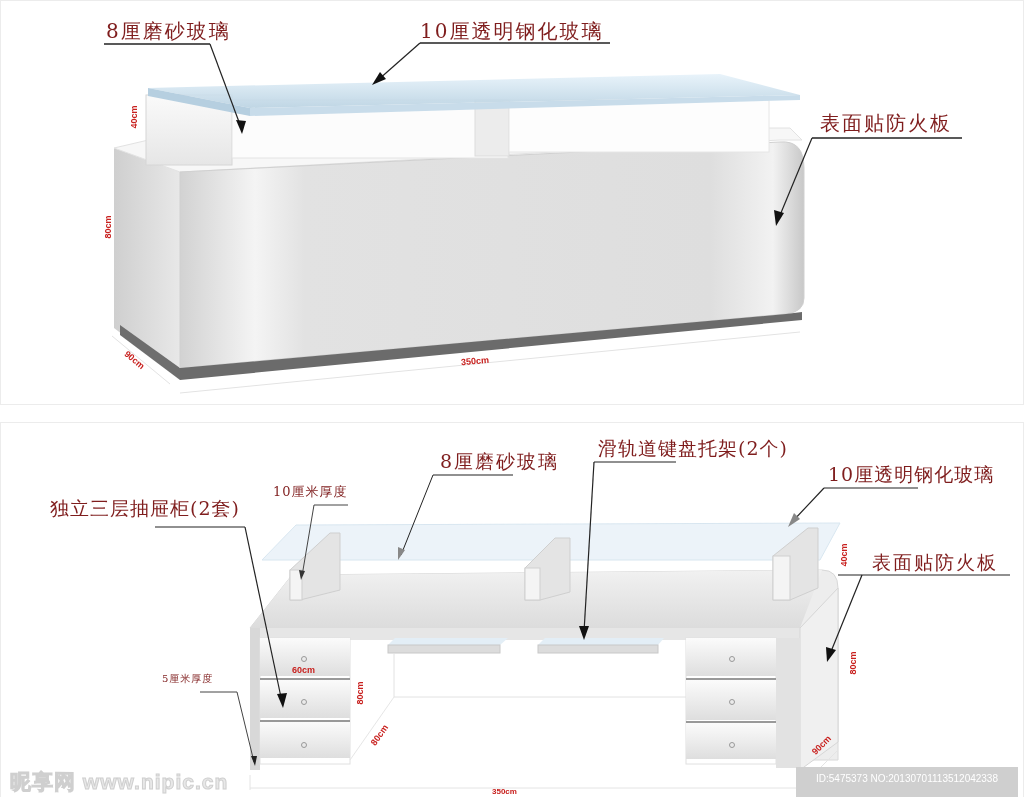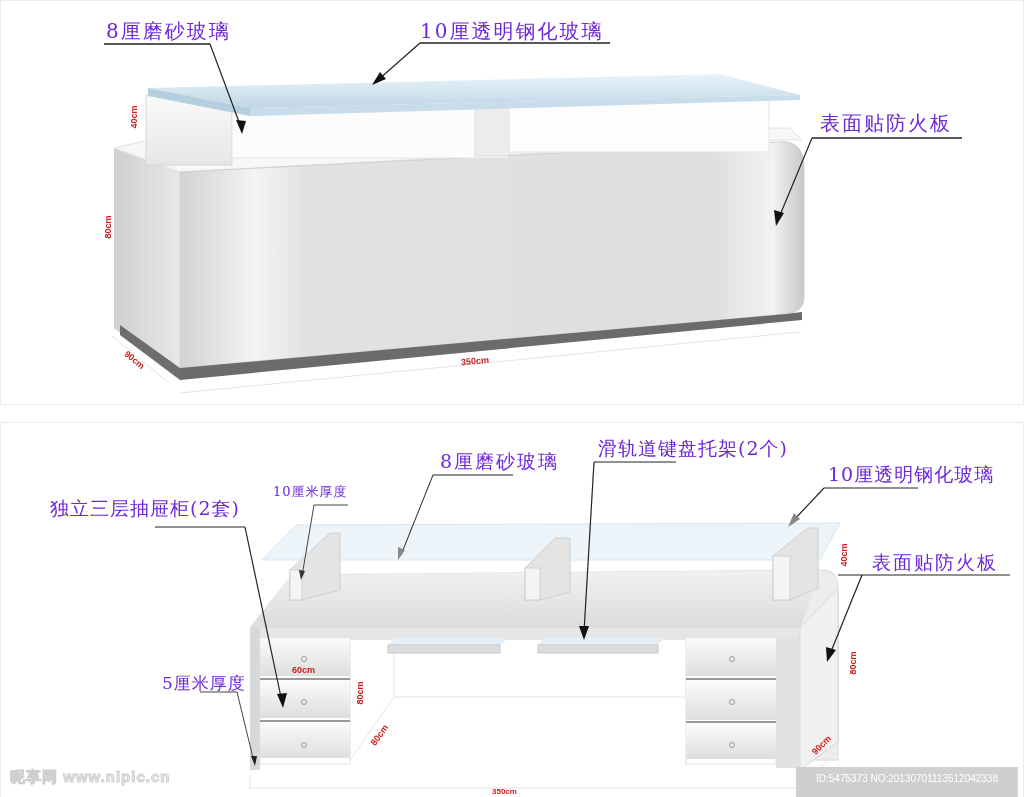--- a/index.html
+++ b/index.html
@@ -1,21 +1,21 @@
 <!DOCTYPE html>
 <html><head>
 <meta charset="utf-8">
 <style>
   html,body{margin:0;padding:0;background:#fff;}
   body{width:1024px;height:797px;position:relative;overflow:hidden;font-family:"DejaVu Serif",serif;}
   .panel{position:absolute;left:0;width:1022px;border:1px solid #ececec;background:#fff;}
-  .label{position:absolute;font-family:"DejaVu Serif",serif;color:#6d28d9;white-space:nowrap;letter-spacing:2px;}
+  .label{position:absolute;font-family:"DejaVu Serif",serif;color:#7f1d1d;white-space:nowrap;letter-spacing:2px;}
   .dim{position:absolute;font-family:"Liberation Sans",sans-serif;font-weight:bold;color:#c8201e;font-size:9px;white-space:nowrap;}
   svg{position:absolute;left:0;top:0;}
-  .wm-left{position:absolute;left:10px;top:768px;font-family:"Liberation Sans",sans-serif;font-size:15px;color:#e8e8e8;font-weight:bold;letter-spacing:1px;-webkit-text-stroke:1px #cfcfcf;}
+  .wm-left{position:absolute;left:10px;top:768px;font-family:"Liberation Sans",sans-serif;font-size:21px;color:#e8e8e8;font-weight:bold;letter-spacing:1px;-webkit-text-stroke:1px #cfcfcf;}
   .wm-right{position:absolute;left:796px;top:767px;width:222px;height:35px;background:#cfcfcf;color:#fff;font-family:"Liberation Sans",sans-serif;font-size:10px;line-height:24px;text-align:center;}
 </style>
 </head>
 <body>
 
 <div class="panel" style="top:0;height:403px;"></div>
 <div class="panel" style="top:422px;height:374px;"></div>
 
 <svg width="1024" height="797">
   <defs>
@@ -160,21 +160,21 @@
 <div class="dim" style="left:122px;top:112px;transform:rotate(-90deg);">40cm</div>
 <div class="dim" style="left:96px;top:222px;transform:rotate(-90deg);">80cm</div>
 <div class="dim" style="left:123px;top:355px;transform:rotate(40deg);">90cm</div>
 <div class="dim" style="left:461px;top:356px;transform:rotate(-5deg);">350cm</div>
 
 <div class="label" style="left:440px;top:449px;font-size:19px;">8厘磨砂玻璃</div>
 <div class="label" style="left:598px;top:436px;font-size:19px;letter-spacing:1px;">滑轨道键盘托架(2个)</div>
 <div class="label" style="left:828px;top:462px;font-size:19px;letter-spacing:1px;">10厘透明钢化玻璃</div>
 <div class="label" style="left:50px;top:496px;font-size:19px;letter-spacing:1px;">独立三层抽屉柜(2套)</div>
 <div class="label" style="left:273px;top:483px;font-size:13px;letter-spacing:1px;">10厘米厚度</div>
-<div class="label" style="left:162px;top:672px;font-size:17px;letter-spacing:1px;">5厘米厚度</div>
+<div class="label" style="left:162px;top:672px;font-size:10px;letter-spacing:1px;">5厘米厚度</div>
 <div class="label" style="left:872px;top:550px;font-size:19px;letter-spacing:2px;">表面贴防火板</div>
 
 <div class="dim" style="left:292px;top:641px;margin-top:24px;">60cm</div>
 <div class="dim" style="left:348px;top:688px;transform:rotate(-90deg);">80cm</div>
 <div class="dim" style="left:368px;top:730px;transform:rotate(-55deg);">80cm</div>
 <div class="dim" style="left:832px;top:550px;transform:rotate(-90deg);">40cm</div>
 <div class="dim" style="left:841px;top:658px;transform:rotate(-90deg);">80cm</div>
 <div class="dim" style="left:810px;top:740px;transform:rotate(-45deg);">90cm</div>
 <div class="dim" style="left:492px;top:787px;font-size:8px;">350cm</div>
 

